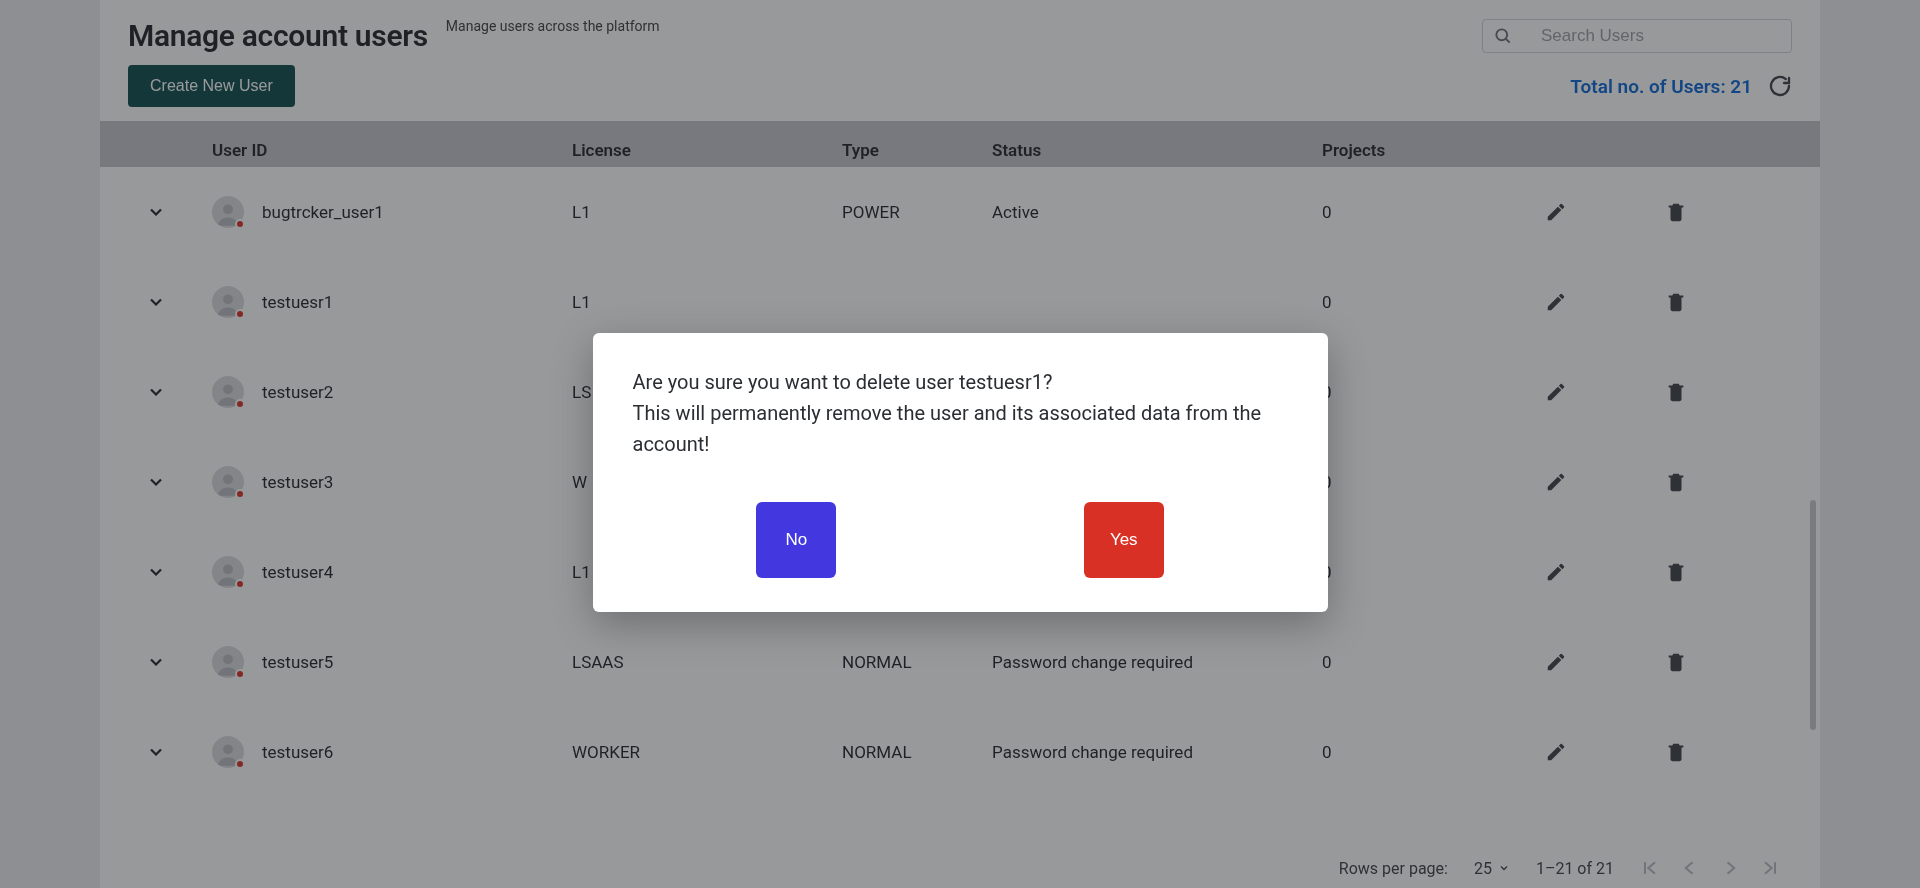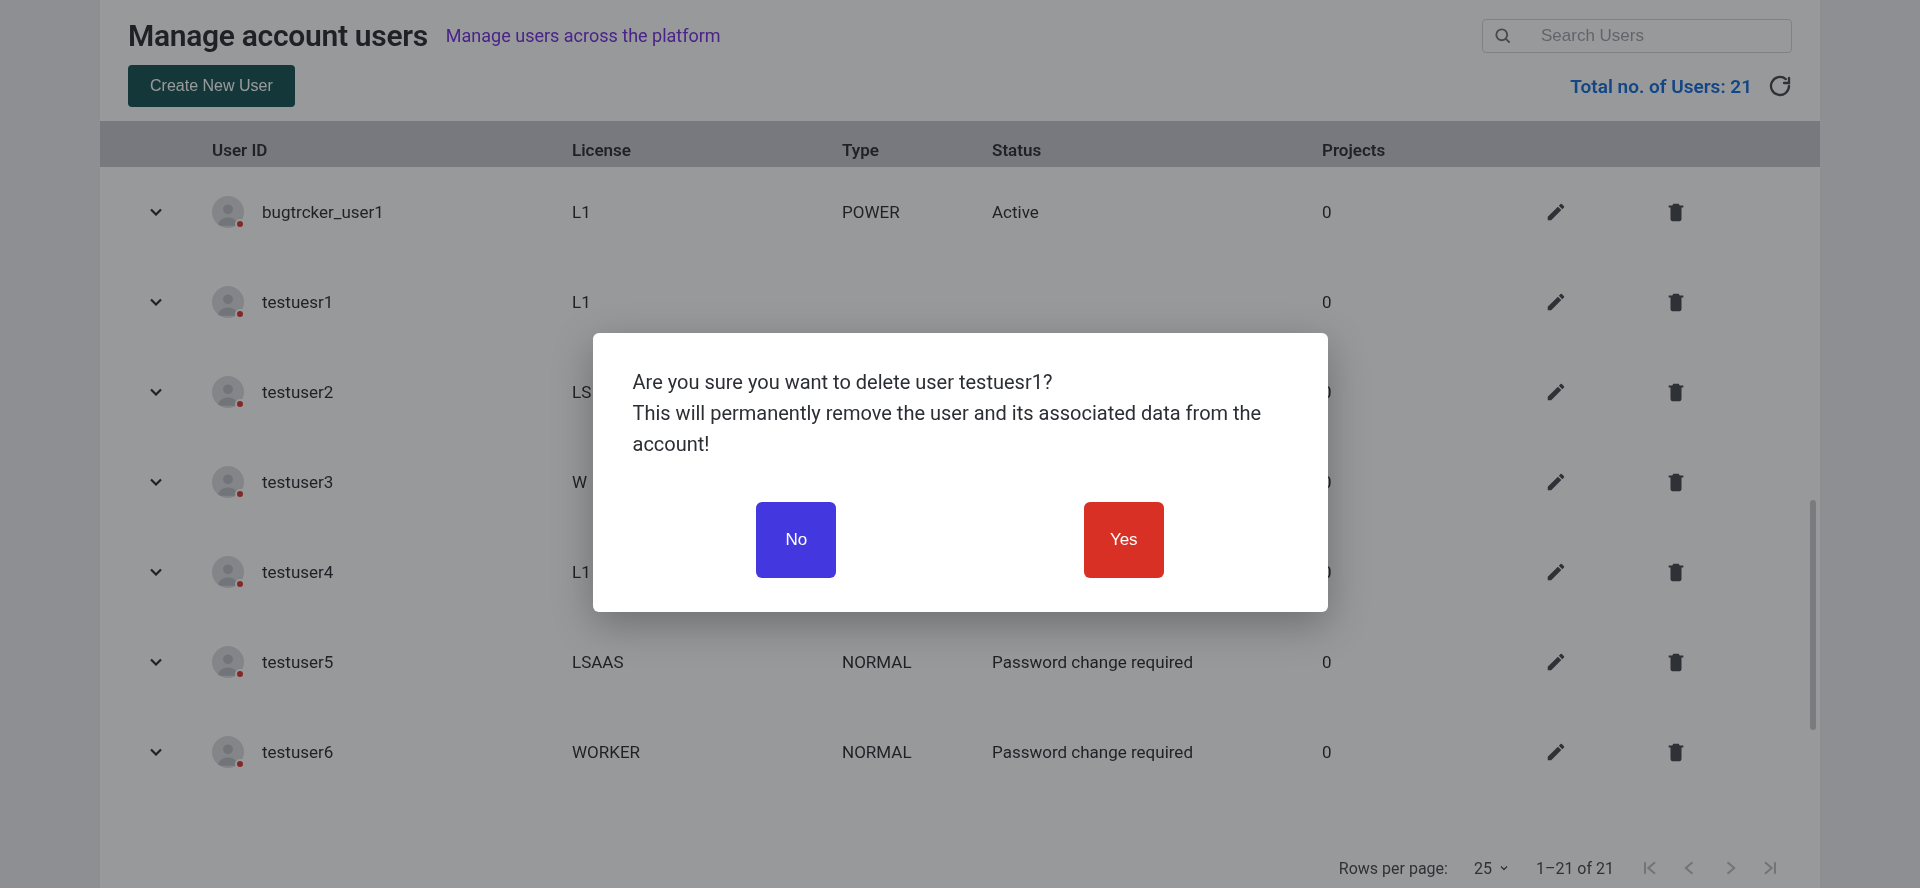--- a/index.html
+++ b/index.html
@@ -25,23 +25,23 @@
     height: 100%;
     padding: 18px 0 0 0;
     position: relative;
   }
   .header-row {
     display: flex;
     align-items: flex-end;
     justify-content: space-between;
     padding: 0 28px 12px 28px;
   }
-  .title-wrap { display: flex; align-items: center; gap: 18px; }
+  .title-wrap { display: flex; align-items: flex-start; gap: 18px; }
   .page-title { font-size: 30px; font-weight: 600; letter-spacing: -0.3px; color: #1f2328; }
-  .page-subtitle { font-size: 18px; color: #6d28d9; }
+  .page-subtitle { font-size: 14px; color: #404040; }
   .search-wrap {
     display: flex; align-items: center;
     border: 1px solid #d0d4d9;
     border-radius: 4px;
     padding: 6px 10px;
     width: 310px;
     color: #868b93;
     gap: 28px;
   }
   .search-wrap input {

